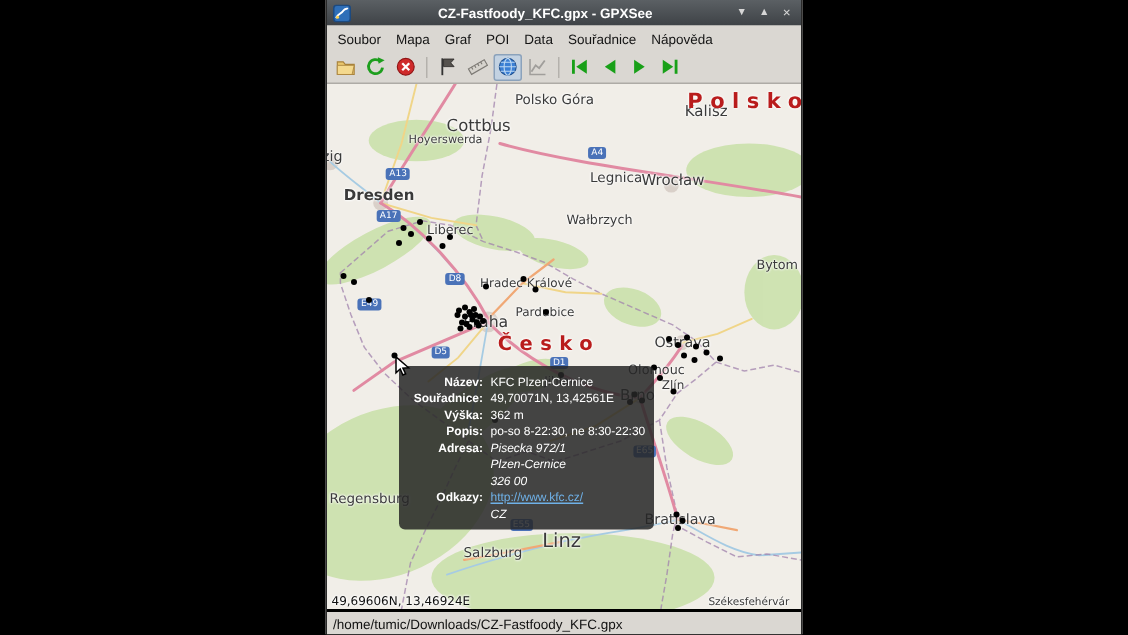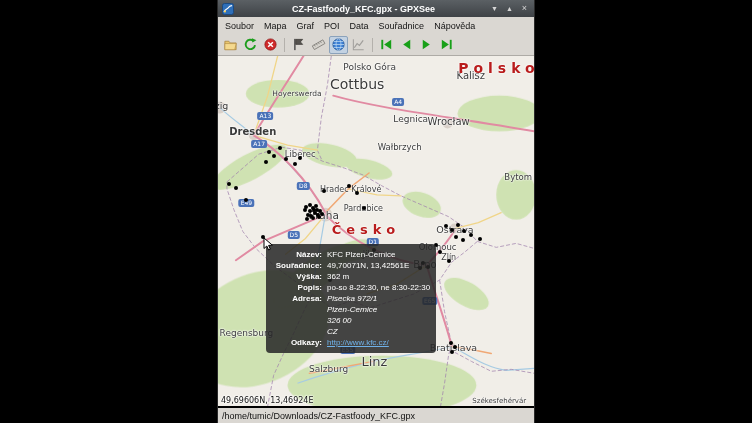--- a/index.html
+++ b/index.html
@@ -224,21 +224,21 @@
           <path d="M 210,211 C 222,198 232,186 238,176"></path>
           <path d="M 108,160 L 45,187 L 18,206"></path>
           <path d="M 108,158 C 90,124 60,94 36,80"></path>
           <path d="M 210,211 C 220,244 230,272 235,292"></path>
           <path d="M 116,40 C 165,54 240,62 318,76"></path>
           <path d="M 36,80 C 55,48 75,18 86,0"></path>
         </g>
       </svg>
 
       <div id="labels-layer">
-          <span class="map-label" style="left: 32%; top: 8%; font-size: 14px; margin-left: 38px;">Cottbus</span>
+          <span class="map-label" style="left: 32%; top: 8%; font-size: 11px;">Cottbus</span>
           <span class="map-label" style="left: 48%; top: 3%; font-size: 9px;">Polsko Góra</span>
           <span class="map-label" style="left: 80%; top: 5.5%; font-size: 10px;">Kalisz</span>
           <span class="map-label" style="left: -2%; top: 14%; font-size: 9.5px;">Leipzig</span>
           <span class="map-label" style="left: 25%; top: 10.5%; font-size: 7.5px;">Hoyerswerda</span>
           <span class="map-label" style="left: 11%; top: 21.5%; font-size: 10px; font-weight: bold;">Dresden</span>
           <span class="map-label" style="left: 61%; top: 18%; font-size: 9px;">Legnica</span>
           <span class="map-label" style="left: 73%; top: 18.5%; font-size: 10px;">Wrocław</span>
           <span class="map-label" style="left: 57.5%; top: 26%; font-size: 8.5px;">Wałbrzych</span>
           <span class="map-label" style="left: 26%; top: 28%; font-size: 8.5px;">Liberec</span>
           <span class="map-label" style="left: 42%; top: 38%; font-size: 8px;">Hradec Králové</span>
@@ -348,26 +348,26 @@
             </div>
             <div class="tt-row">
               <span class="tt-label"></span>
               <span class="tt-value italic">Plzen-Cernice</span>
             </div>
             <div class="tt-row">
               <span class="tt-label"></span>
               <span class="tt-value italic">326 00</span>
             </div>
             <div class="tt-row">
+              <span class="tt-label">Odkazy:</span>
+              <span class="tt-value link">http://www.kfc.cz/</span>
+            </div>
+            <div class="tt-row">
               <span class="tt-label"></span>
               <span class="tt-value italic">CZ</span>
-            </div>
-            <div class="tt-row">
-              <span class="tt-label">Odkazy:</span>
-              <span class="tt-value link">http://www.kfc.cz/</span>
             </div>
           </div>
       </div>
 
       <svg class="cursor" style="left:14.2%;top:51.6%;width:12px;height:14px" viewBox="0 0 12 14">
         <path d="M1 1 L1 11.5 L3.8 9 L5.6 13 L7.4 12.2 L5.6 8.4 L9.4 8.2 Z" fill="#fff" stroke="#000" stroke-width="1"></path>
       </svg>
 
       <div class="coords-overlay">49,69606N, 13,46924E</div>
     </div>

